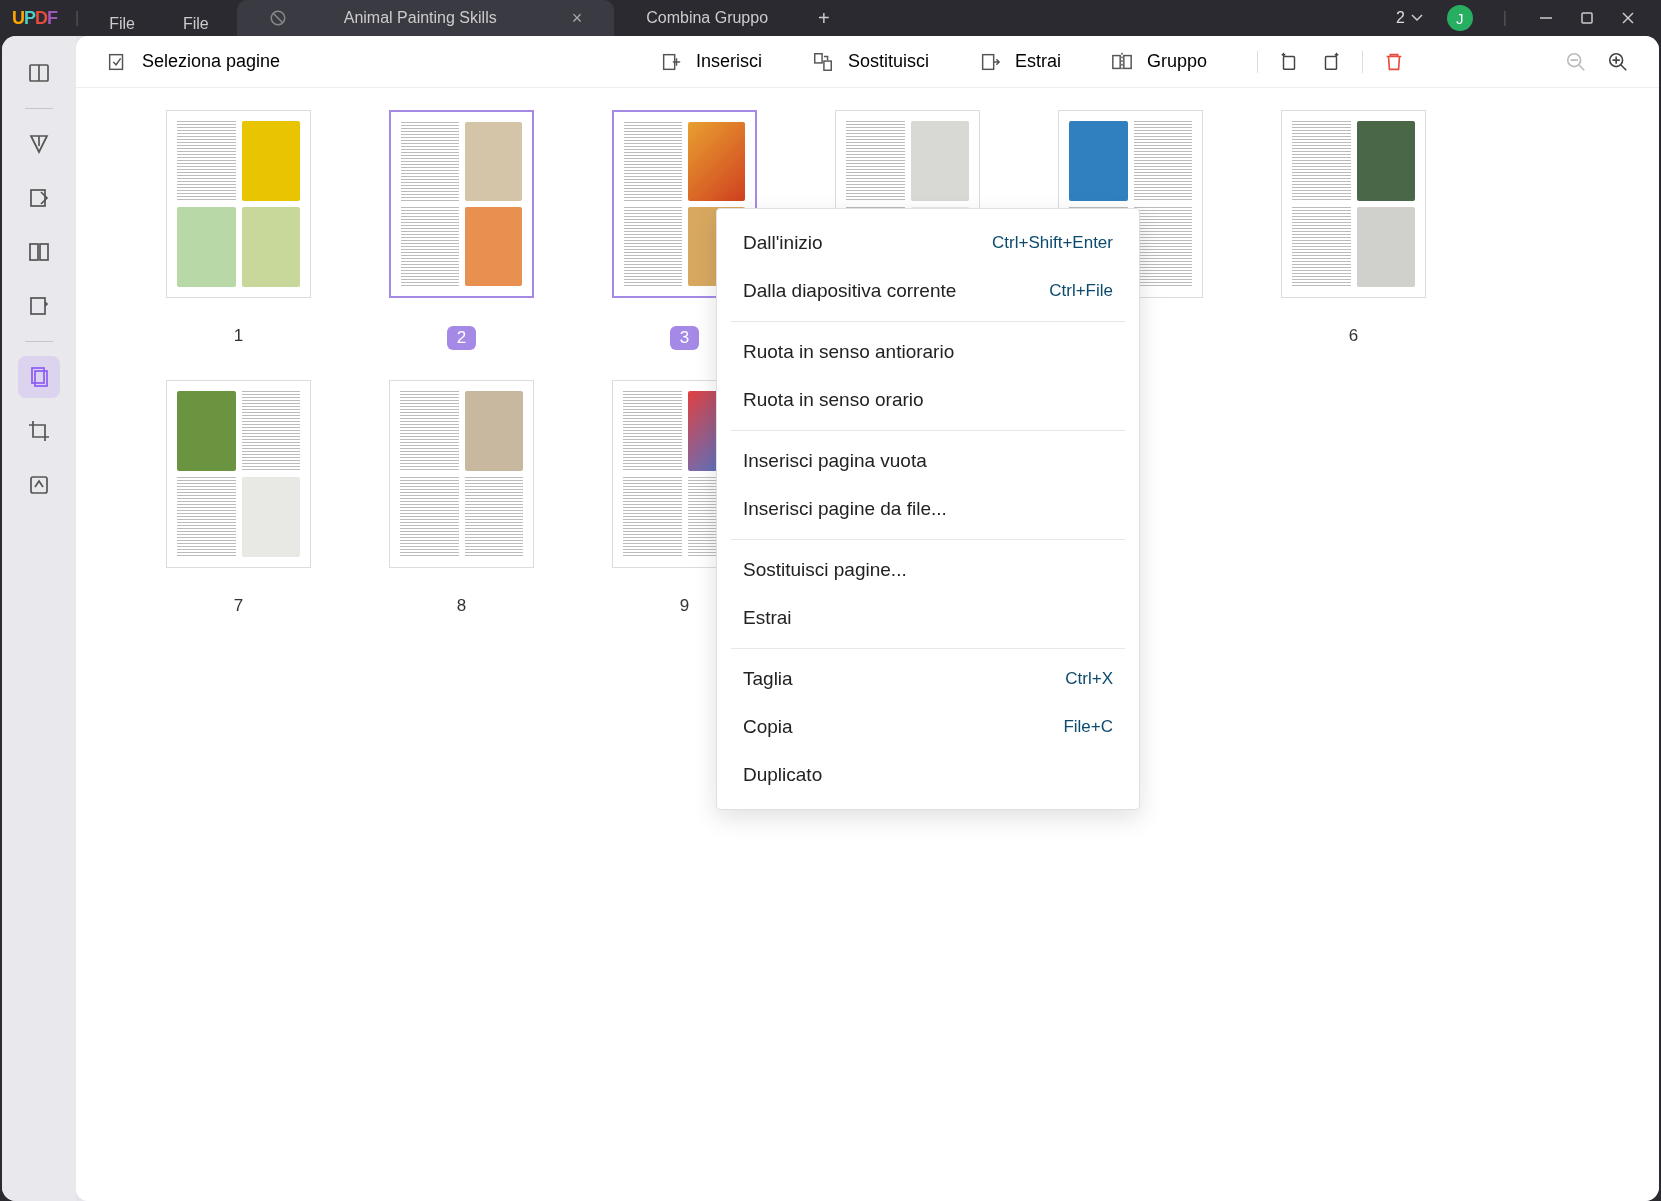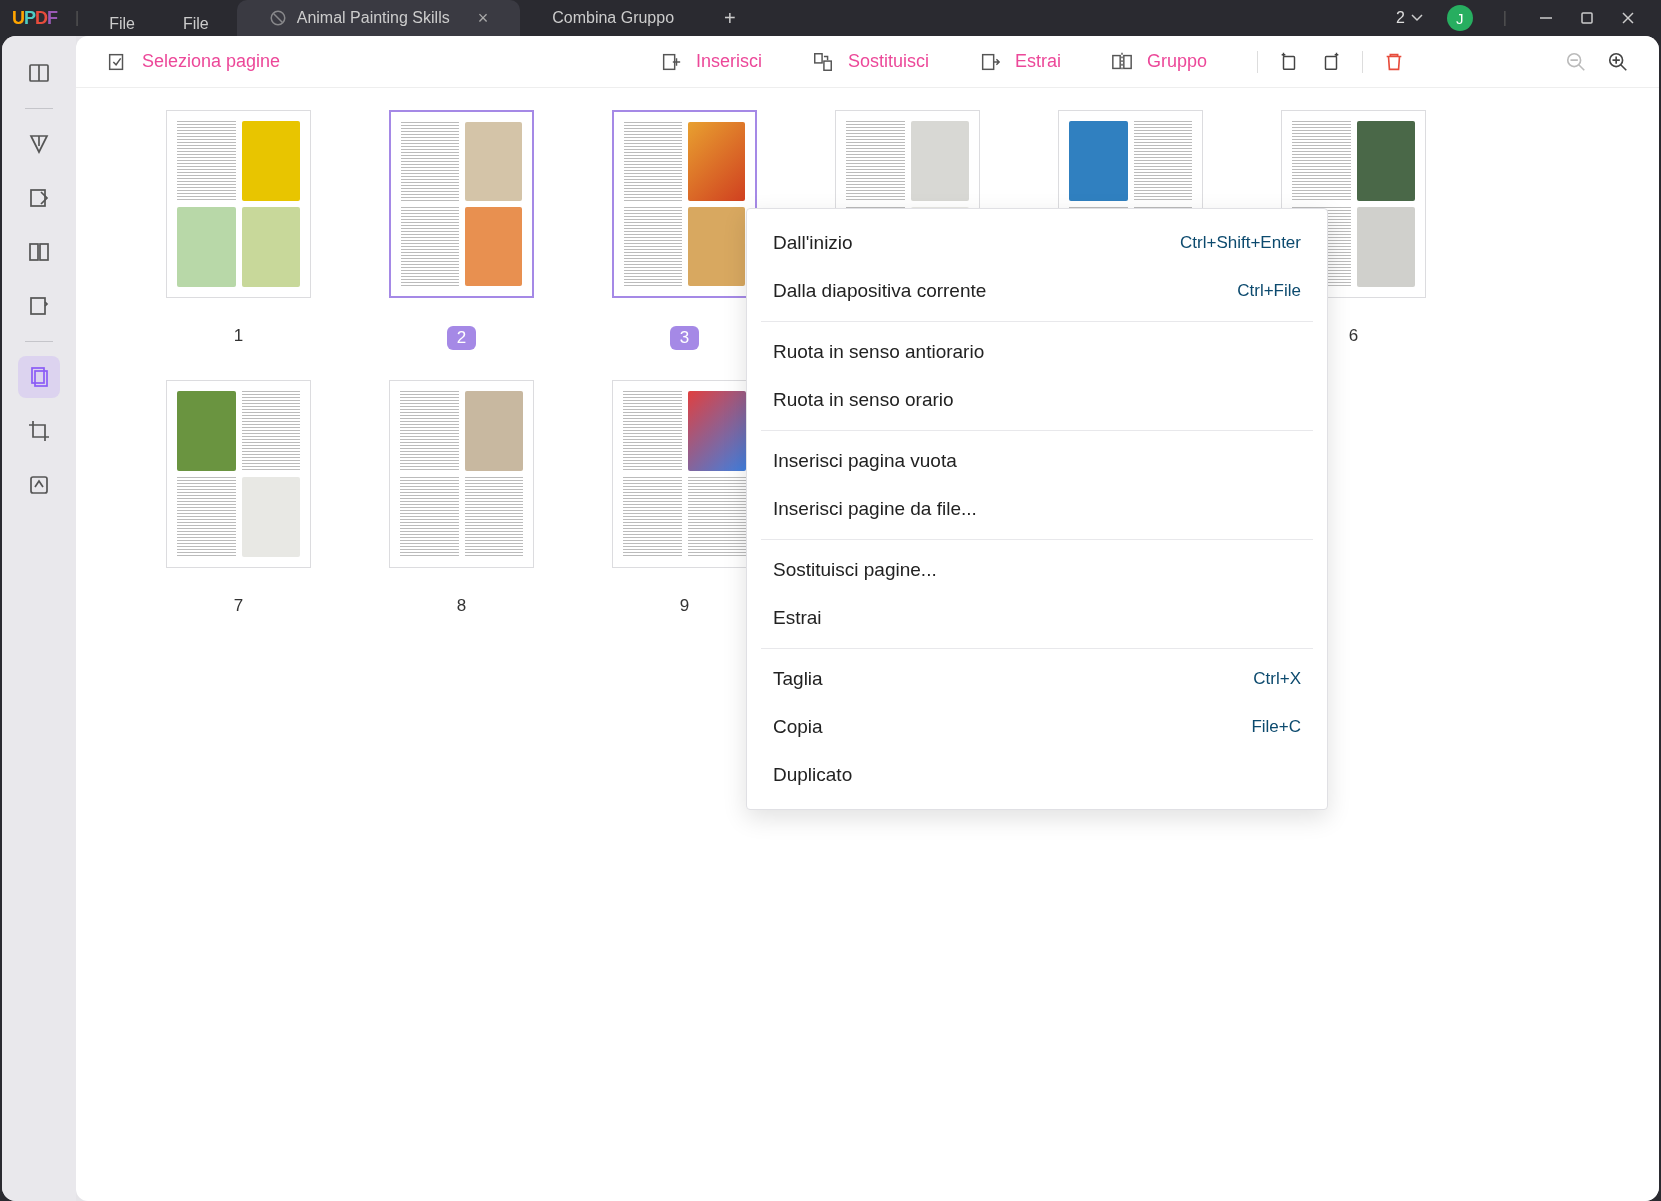--- a/index.html
+++ b/index.html
@@ -25,21 +25,21 @@
     .tab-group { display: flex; align-items: center; margin-left: 4px; }
     .tab {
       display: flex;
       align-items: center;
       padding: 0 32px;
       height: 36px;
       cursor: pointer;
       color: #ccc;
       border-radius: 10px 10px 0 0;
     }
-    .tab.active { background: #3a3a42; }
+    .tab.active { background: #3a3a42; gap: 47px; }
     .tab-icon { margin-right: 10px; opacity: 0.7; }
     .tab-close { margin-left: 28px; color: #aaa; font-size: 18px; }
     .tab-plus { padding: 0 18px; color: #ccc; font-size: 20px; }
     .tb-right { position: absolute; right: 0; display: flex; align-items: center; gap: 24px; padding-right: 24px; }
     .badge { color: #ddd; font-size: 16px; display: flex; align-items: center; gap: 6px; }
     .avatar { width: 26px; height: 26px; border-radius: 50%; background: #27ae60; color: #fff; display: flex; align-items: center; justify-content: center; font-size: 15px; }
     .win-btn { color: #ccc; font-size: 18px; }
 
     .app-body {
       display: flex;
@@ -79,21 +79,21 @@
       margin: 0;
       display: flex;
       flex-direction: column;
     }
     .toolbar {
       height: 52px;
       display: flex;
       align-items: center;
       padding: 0 30px;
       font-size: 18px;
-      color: #ec4899;
+      color: #000000;
       gap: 0;
       border-bottom: 1px solid #eee;
     }
     .tool-group { display: flex; align-items: center; gap: 14px; margin-right: 50px; cursor: pointer; }
     .tool-ico { color: #555; }
     .tool-right { margin-left: auto; display: flex; align-items: center; gap: 20px; }
     .tool-divider { width: 1px; height: 22px; background: #ddd; }
     .trash { color: #e74c3c; }
 
     .thumbs {
@@ -133,23 +133,23 @@
     }
     .page-num.sel {
       background: #a589e6;
       color: #fff;
       padding: 2px 10px;
       border-radius: 6px;
     }
 
     .ctx-menu {
       position: absolute;
-      left: 670px;
+      left: 640px;
       top: 120px;
-      width: 582px;
+      width: 424px;
       background: #fff;
       border: 1px solid #e0e0e4;
       border-radius: 4px;
       box-shadow: 0 8px 24px rgba(0,0,0,0.12);
       padding: 10px 0;
       font-size: 19px;
       color: #222;
     }
     .ctx-item {
       display: flex;

